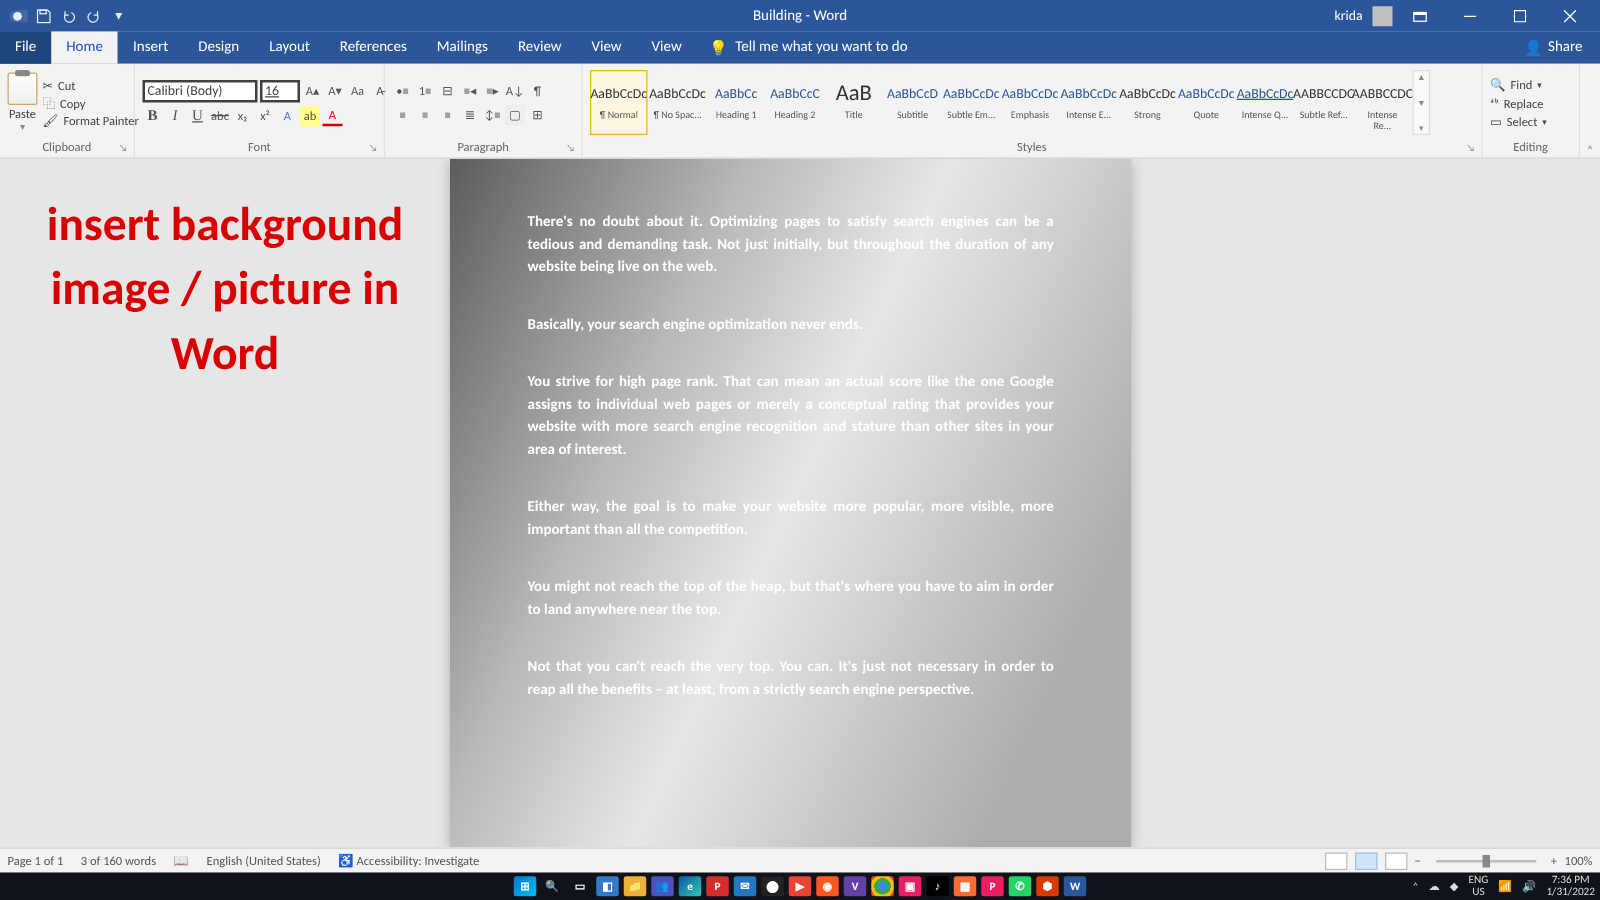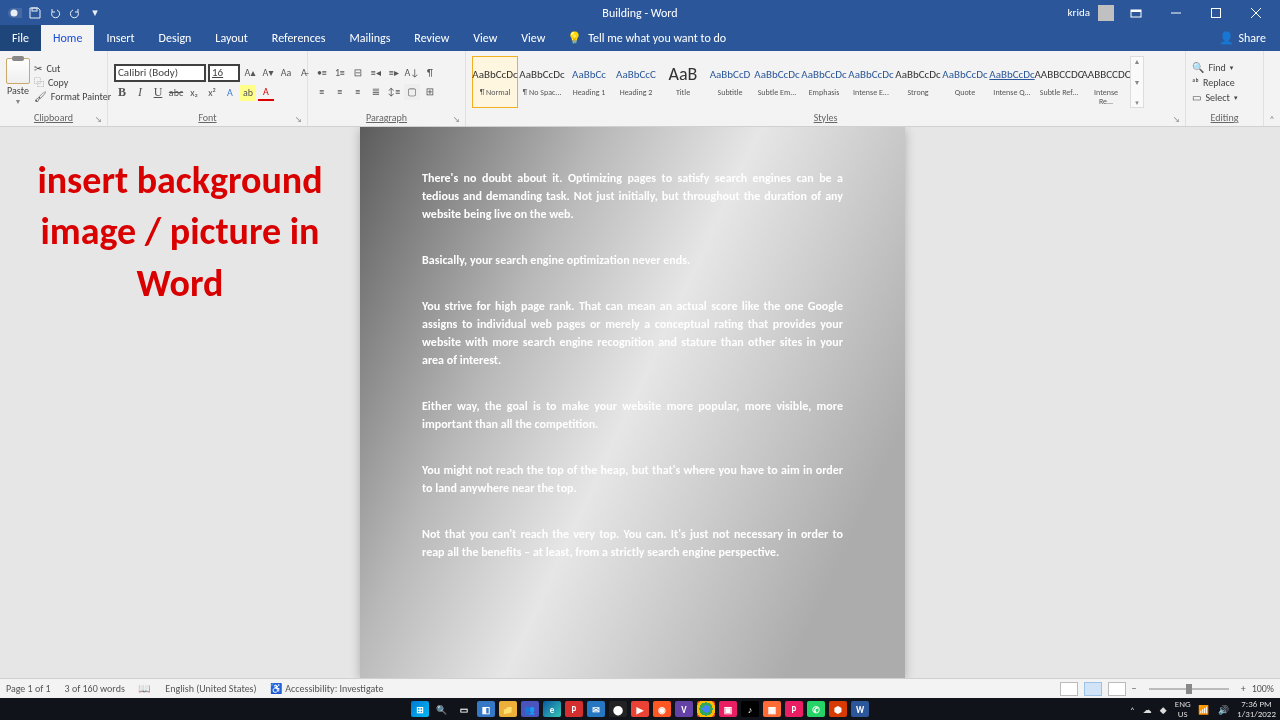--- a/index.html
+++ b/index.html
@@ -19,21 +19,21 @@
 .menubar { height:26px; background:#2b579a; display:flex; align-items:stretch; color:#fff; font-size:12px; }
 .menubar .tab { padding:0 12px; display:flex; align-items:center; cursor:pointer; }
 .menubar .tab.file { background:#1e467a; }
 .menubar .tab.active { background:#f3f3f3; color:#1d4ed8; }
 .menubar .search-wrap { display:flex; align-items:center; gap:6px; padding:0 10px; }
 .menubar .share { margin-left:auto; padding:0 14px; display:flex; align-items:center; gap:4px; }
 
 
 .ribbon { height:76px; background:#f3f3f3; border-bottom:1px solid #d0d0d0; display:flex; font-size:11px; color:#444; }
 .group { border-right:1px solid #e0e0e0; display:flex; flex-direction:column; justify-content:space-between; padding:2px 6px 1px; position:relative; }
-.group-label { font-size:10px; text-align:center; color:#666; height:14px; line-height:14px;text-decoration:underline; }
+.group-label { font-size:10px; text-align:center; color:#666; height:14px; line-height:14px; }
 .group-body { flex:1; display:flex; align-items:center; }
 .dialog-launch { position:absolute; right:2px; bottom:2px; width:10px; height:10px; font-size:8px; color:#888; }
 
 
 .paste { display:flex; flex-direction:column; align-items:center; width:38px; }
 .paste-icon { width:24px; height:26px; background:linear-gradient(#fff,#eee); border:1px solid #c9a86a; border-radius:2px; position:relative; }
 .paste-icon::before { content:""; position:absolute; top:-3px; left:5px; width:12px; height:5px; background:#888; border-radius:2px; }
 .cliplist { display:flex; flex-direction:column; gap:1px; font-size:10px; padding-left:4px; }
 .cliplist div { display:flex; align-items:center; gap:4px; white-space:nowrap; }
 

